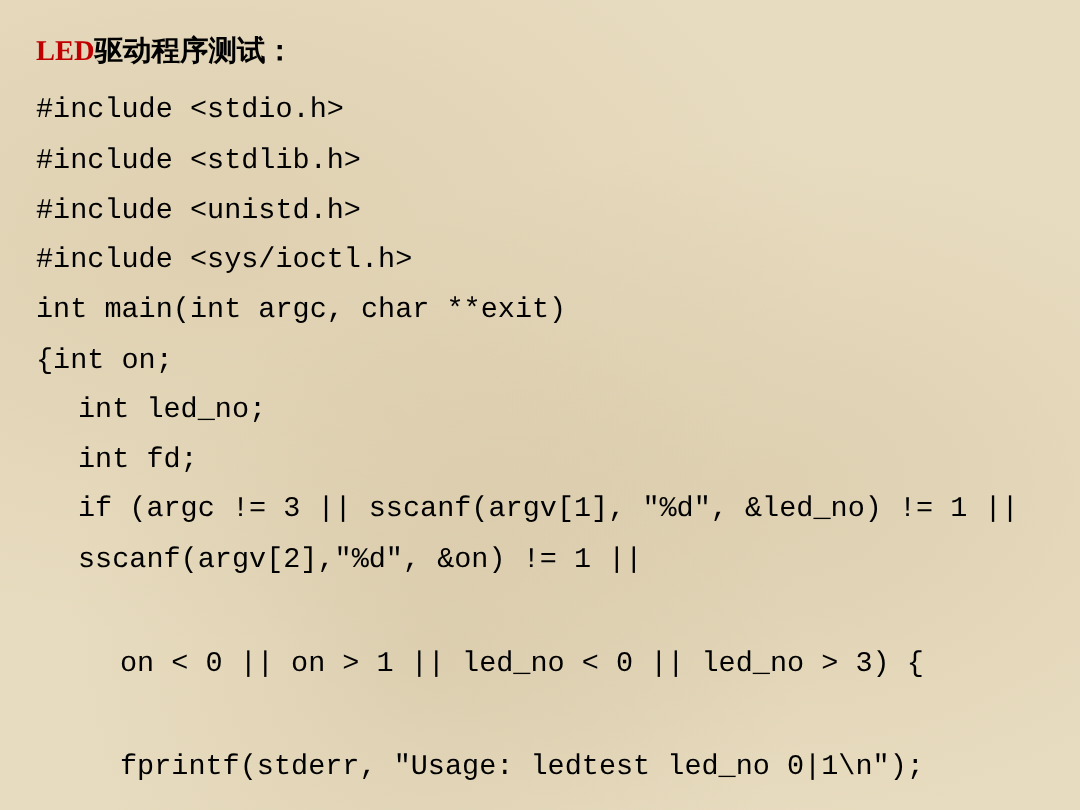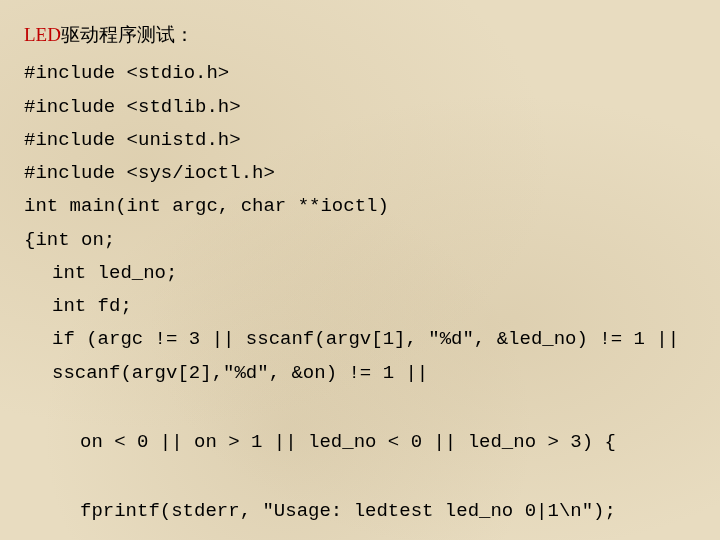--- a/index.html
+++ b/index.html
@@ -16,21 +16,21 @@
         radial-gradient(ellipse at 70% 60%, rgba(190,170,130,0.25) 0%, transparent 50%),
         radial-gradient(ellipse at 40% 80%, rgba(180,160,120,0.2) 0%, transparent 40%);
       padding: 18px 24px;
       font-family: "SimSun", "宋体", serif;
       font-size: 19px;
       line-height: 1.75;
       color: #000;
       overflow: hidden;
     }
     .title {
-      font-weight: normal;
+      font-weight: bold;
       margin-bottom: 6px;
     }
     .title .led {
       color: #c00000;
     }
     .title .rest {
       color: #000;
     }
     .code-line {
       font-family: "SimSun", "宋体", "Courier New", monospace;
@@ -48,21 +48,21 @@
 <body>
 
 <div class="title">
   <span class="led">LED</span><span class="rest">驱动程序测试：</span>
 </div>
 
 <div class="code-line">#include &lt;stdio.h&gt;</div>
 <div class="code-line">#include &lt;stdlib.h&gt;</div>
 <div class="code-line">#include &lt;unistd.h&gt;</div>
 <div class="code-line">#include &lt;sys/ioctl.h&gt;</div>
-<div class="code-line">int main(int argc, char **ioctl)</div>
+<div class="code-line">int main(int argc, char **exit)</div>
 <div class="code-line">{int on;</div>
 <div class="code-line indent1">int led_no;</div>
 <div class="code-line indent1">int fd;</div>
 <div class="code-line indent1">if (argc != 3 || sscanf(argv[1], "%d", &amp;led_no) != 1 ||</div>
 <div class="code-line indent1">sscanf(argv[2],"%d", &amp;on) != 1 ||</div>
 <div class="code-line indent2">on &lt; 0 || on &gt; 1 || led_no &lt; 0 || led_no &gt; 3) {</div>
 <div class="code-line indent2">fprintf(stderr, "Usage: ledtest led_no 0|1\n");</div>
 <div class="code-line indent2">exit(7);</div>
 <div class="code-line indent1">}</div>
 

